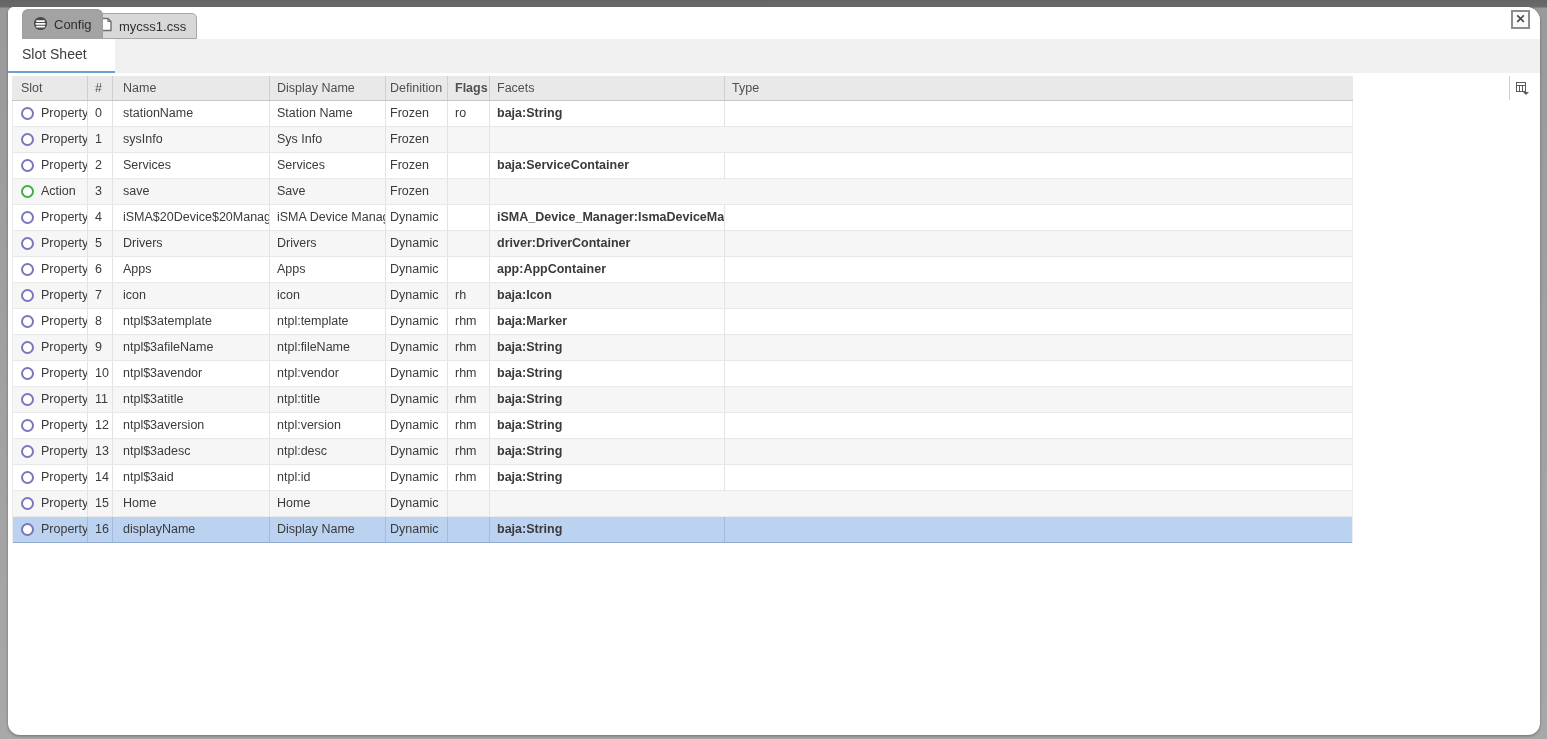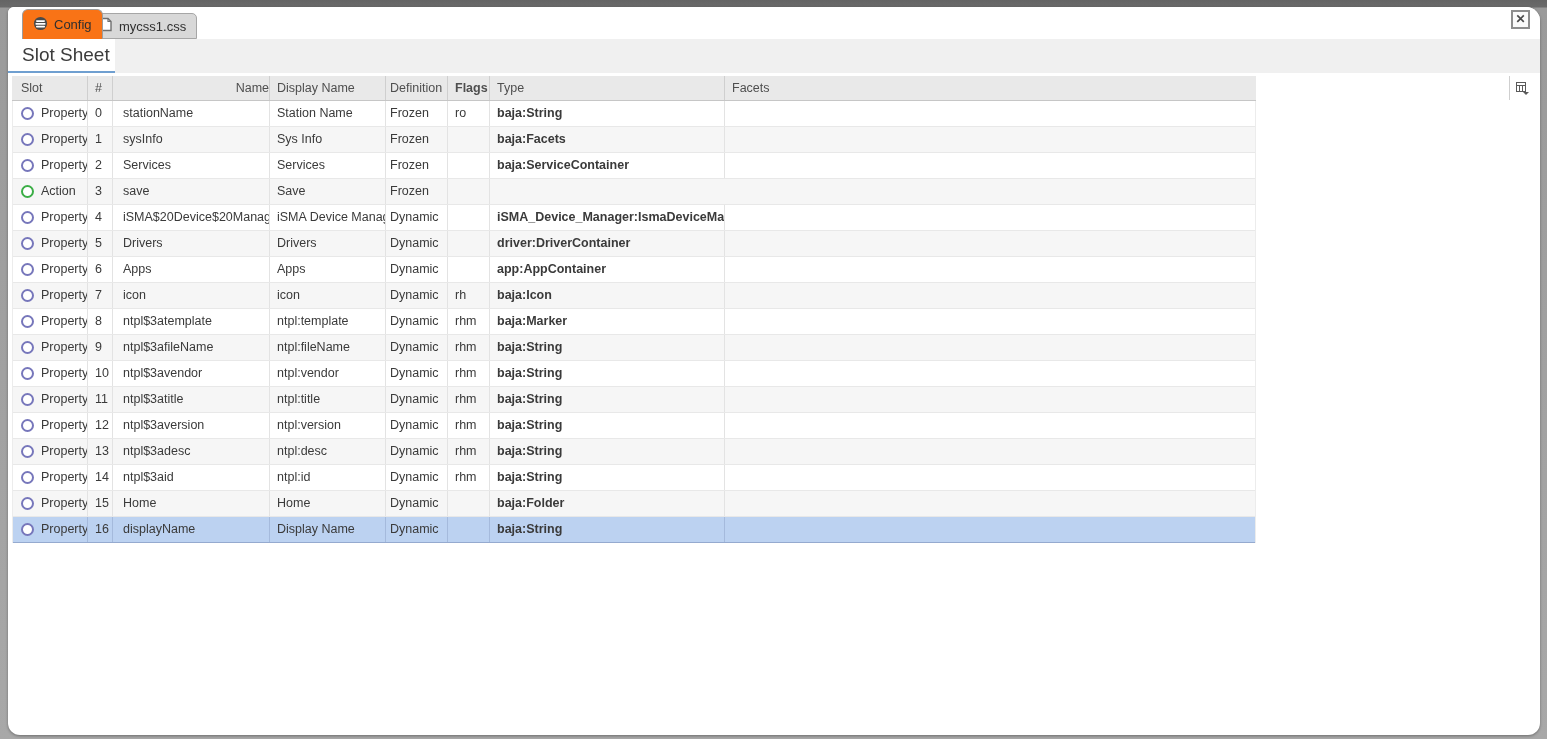--- a/index.html
+++ b/index.html
@@ -18,60 +18,60 @@
   }
   
   .tabbar { position: absolute; left: 0; top: 0; width: 100%; height: 32px; background: #ffffff; }
   .tab {
     position: absolute; display: flex; align-items: center; gap: 6px;
     padding: 0 10px; cursor: default;
     font-size: 13px; color: #2f2f2f;
   }
   .tab.active {
     left: 14px; top: 2px; height: 30px;
-    background: #f97316; border: 1px solid #9d9d9d; border-bottom: none;
+    background: #a3a3a3; border: 1px solid #9d9d9d; border-bottom: none;
     border-radius: 6px 6px 0 0; z-index: 2;
   }
   .tab.inactive {
     left: 81px; top: 6px; height: 26px;
     background: #d8d8d8; border: 1px solid #a6a6a6;
     border-radius: 5px 5px 0 0; z-index: 1;
   }
   .close-btn {
     position: absolute; top: 3px; right: 10px; width: 19px; height: 19px;
     border: 2px solid #8d8d8d; background: #fafafa; color: #4a4a4a;
     font-size: 12px; font-weight: bold; line-height: 15px; text-align: center;
     cursor: default;
   }
   
   .viewbar { position: absolute; left: 0; top: 32px; width: 100%; height: 34px; background: #f0f0f0; }
   .viewtab {
     position: absolute; left: 0; top: 0; width: 107px; height: 34px;
     background: #ffffff; border-bottom: 2px solid #6f9fd0;
-    font-size: 19px; color: #3c3c3c; line-height: 31px; padding-left: 14px;
+    font-size: 14px; color: #3c3c3c; line-height: 31px; padding-left: 14px;
   }
   
   .slot-table {
-    position: absolute; left: 4px; top: 69px; width: 1244px;
+    position: absolute; left: 4px; top: 69px; width: 1341px;
     font-size: 12.5px; color: #3a3a3a;
   }
   .thead {
     display: grid; height: 25px;
     grid-template-columns: 76px 25px 157px 116px 62px 42px 235px 785px 24px;
     background: #e9e9e9; border-bottom: 1px solid #c6c6c6;
     color: #4f4f4f;
   }
   .thead .hcell {
     line-height: 24px; border-right: 1px solid #cfcfcf;
     white-space: nowrap; overflow: hidden; cursor: default;
   }
   .thead .hcell:last-child { border-right: none; display: flex; align-items: center; justify-content: center; }
   .h-slot { padding-left: 9px; }
   .h-num  { padding-left: 7px; }
-  .h-name { padding-left: 10px; text-align: right; }
+  .h-name { padding-left: 10px; }
   .h-disp { padding-left: 7px; }
   .h-def  { padding-left: 4px; }
   .h-flag { padding-left: 7px; font-weight: bold; }
   .h-type { padding-left: 7px; }
   .h-fac  { padding-left: 7px; }
   .tbody { border-left: 1px solid #ececec; border-right: 1px solid #ececec; }
   .trow {
     display: grid; height: 26px;
     grid-template-columns: 75px 25px 157px 116px 62px 42px 235px 808px;
     background: #ffffff; border-bottom: 1px solid #e8e8e8;
@@ -135,22 +135,22 @@
   </div>
 
   <div class="slot-table">
     <div class="thead">
       <div class="hcell h-slot">Slot</div>
       <div class="hcell h-num">#</div>
       <div class="hcell h-name">Name</div>
       <div class="hcell h-disp">Display Name</div>
       <div class="hcell h-def">Definition</div>
       <div class="hcell h-flag">Flags</div>
+      <div class="hcell h-fac">Facets</div>
       <div class="hcell h-type">Type</div>
-      <div class="hcell h-fac">Facets</div>
       <div class="hcell">
         <svg class="grid-icon" width="13" height="13" viewBox="0 0 13 13">
           <rect x="0.5" y="0.5" width="9" height="9" fill="none" stroke="#5a5a5a"></rect>
           <line x1="0.5" y1="3.5" x2="9.5" y2="3.5" stroke="#5a5a5a"></line>
           <line x1="3.5" y1="3.5" x2="3.5" y2="9.5" stroke="#5a5a5a"></line>
           <line x1="6.5" y1="3.5" x2="6.5" y2="9.5" stroke="#5a5a5a"></line>
           <path d="M7 10 L13 10 L10 13 Z" fill="#5a5a5a"></path>
         </svg>
       </div>
     </div>
@@ -171,21 +171,20 @@
         <div class="trow alt">
     <div class="cell c-slot">
       <span class="ring" style="border-color: rgb(119, 119, 187);"></span>
       <span>Property</span>
     </div>
     <div class="cell c-num">1</div>
     <div class="cell c-name">sysInfo</div>
     <div class="cell c-disp">Sys Info</div>
     <div class="cell c-def">Frozen</div>
     <div class="cell c-flag"></div>
-    <div class="cell c-type">baja:Facets</div>
     <div class="cell c-fac"></div>
   </div>
         <div class="trow">
     <div class="cell c-slot">
       <span class="ring" style="border-color: rgb(119, 119, 187);"></span>
       <span>Property</span>
     </div>
     <div class="cell c-num">2</div>
     <div class="cell c-name">Services</div>
     <div class="cell c-disp">Services</div>
@@ -352,21 +351,20 @@
         <div class="trow alt">
     <div class="cell c-slot">
       <span class="ring" style="border-color: rgb(119, 119, 187);"></span>
       <span>Property</span>
     </div>
     <div class="cell c-num">15</div>
     <div class="cell c-name">Home</div>
     <div class="cell c-disp">Home</div>
     <div class="cell c-def">Dynamic</div>
     <div class="cell c-flag"></div>
-    <div class="cell c-type">baja:Folder</div>
     <div class="cell c-fac"></div>
   </div>
         <div class="trow selected">
     <div class="cell c-slot">
       <span class="ring" style="border-color: rgb(119, 119, 187);"></span>
       <span>Property</span>
     </div>
     <div class="cell c-num">16</div>
     <div class="cell c-name">displayName</div>
     <div class="cell c-disp">Display Name</div>

